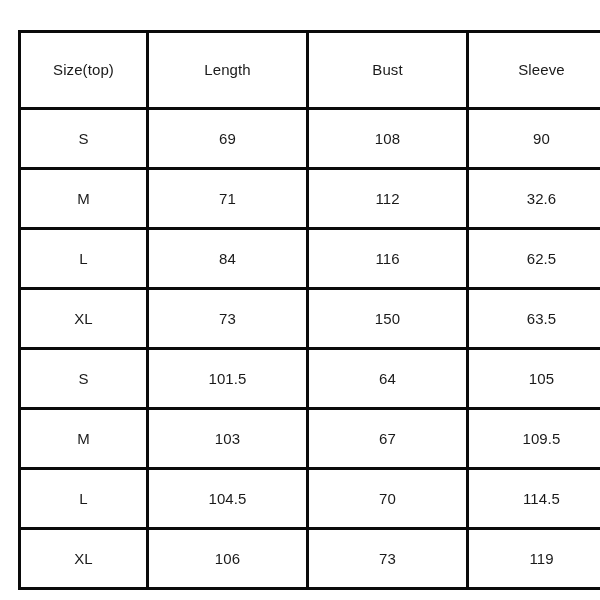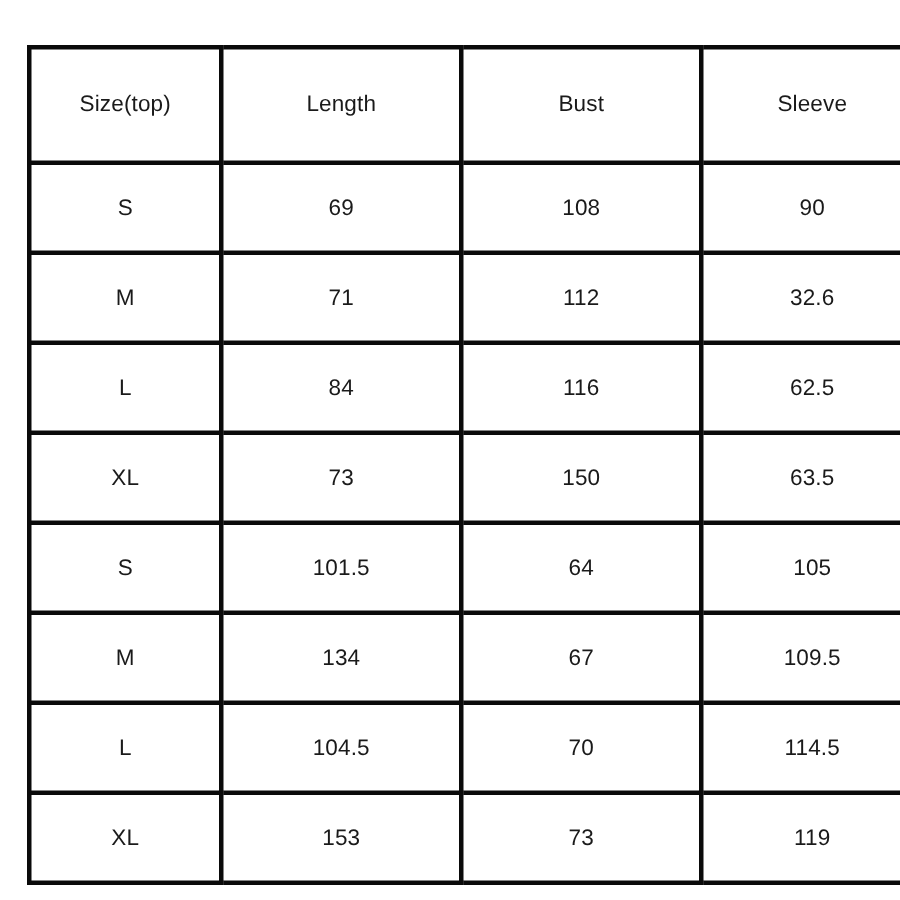--- a/index.html
+++ b/index.html
@@ -118,34 +118,34 @@
 
       <tr class="data-row">
         <td class="size-cell">S</td>
         <td class="value-cell">101.5</td>
         <td class="value-cell">64</td>
         <td class="value-cell">105</td>
       </tr>
 
       <tr class="data-row">
         <td class="size-cell">M</td>
-        <td class="value-cell">134</td>
+        <td class="value-cell">103</td>
         <td class="value-cell">67</td>
         <td class="value-cell">109.5</td>
       </tr>
 
       <tr class="data-row">
         <td class="size-cell">L</td>
         <td class="value-cell">104.5</td>
         <td class="value-cell">70</td>
         <td class="value-cell">114.5</td>
       </tr>
 
       <tr class="data-row">
         <td class="size-cell">XL</td>
-        <td class="value-cell">153</td>
+        <td class="value-cell">106</td>
         <td class="value-cell">73</td>
         <td class="value-cell">119</td>
       </tr>
 
     </tbody>
   </table>
 </div>
 
 </body></html>

